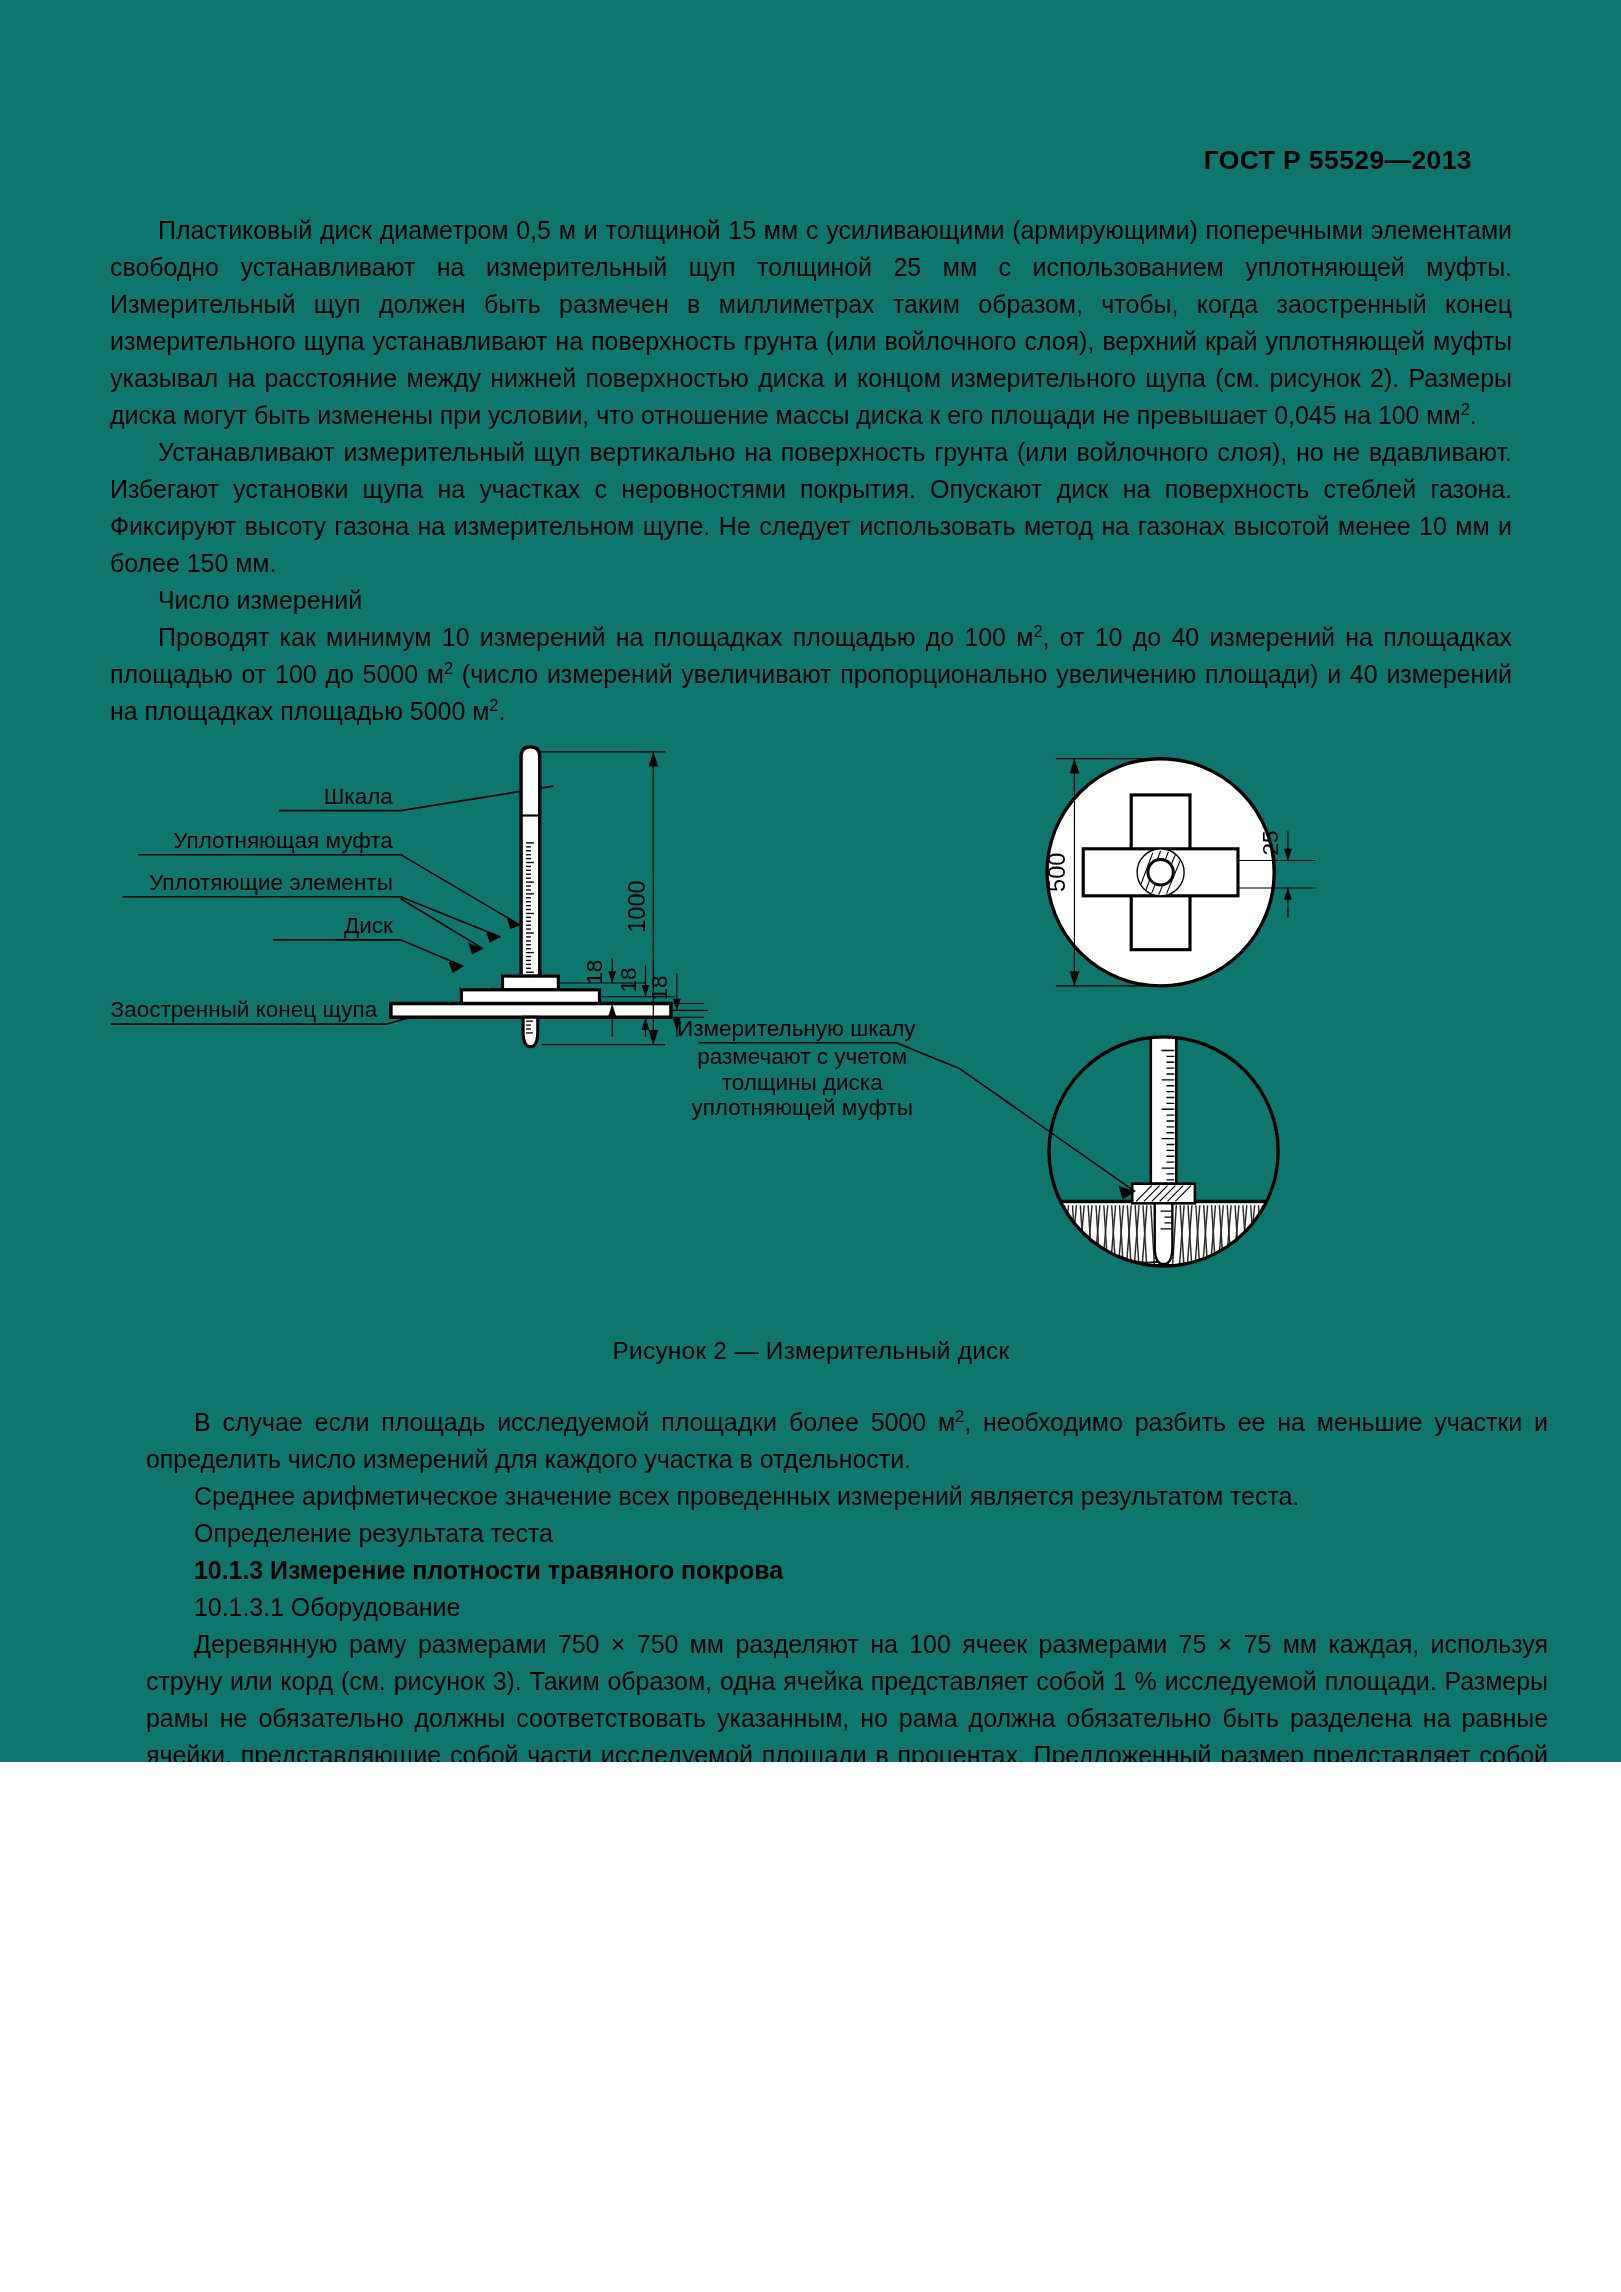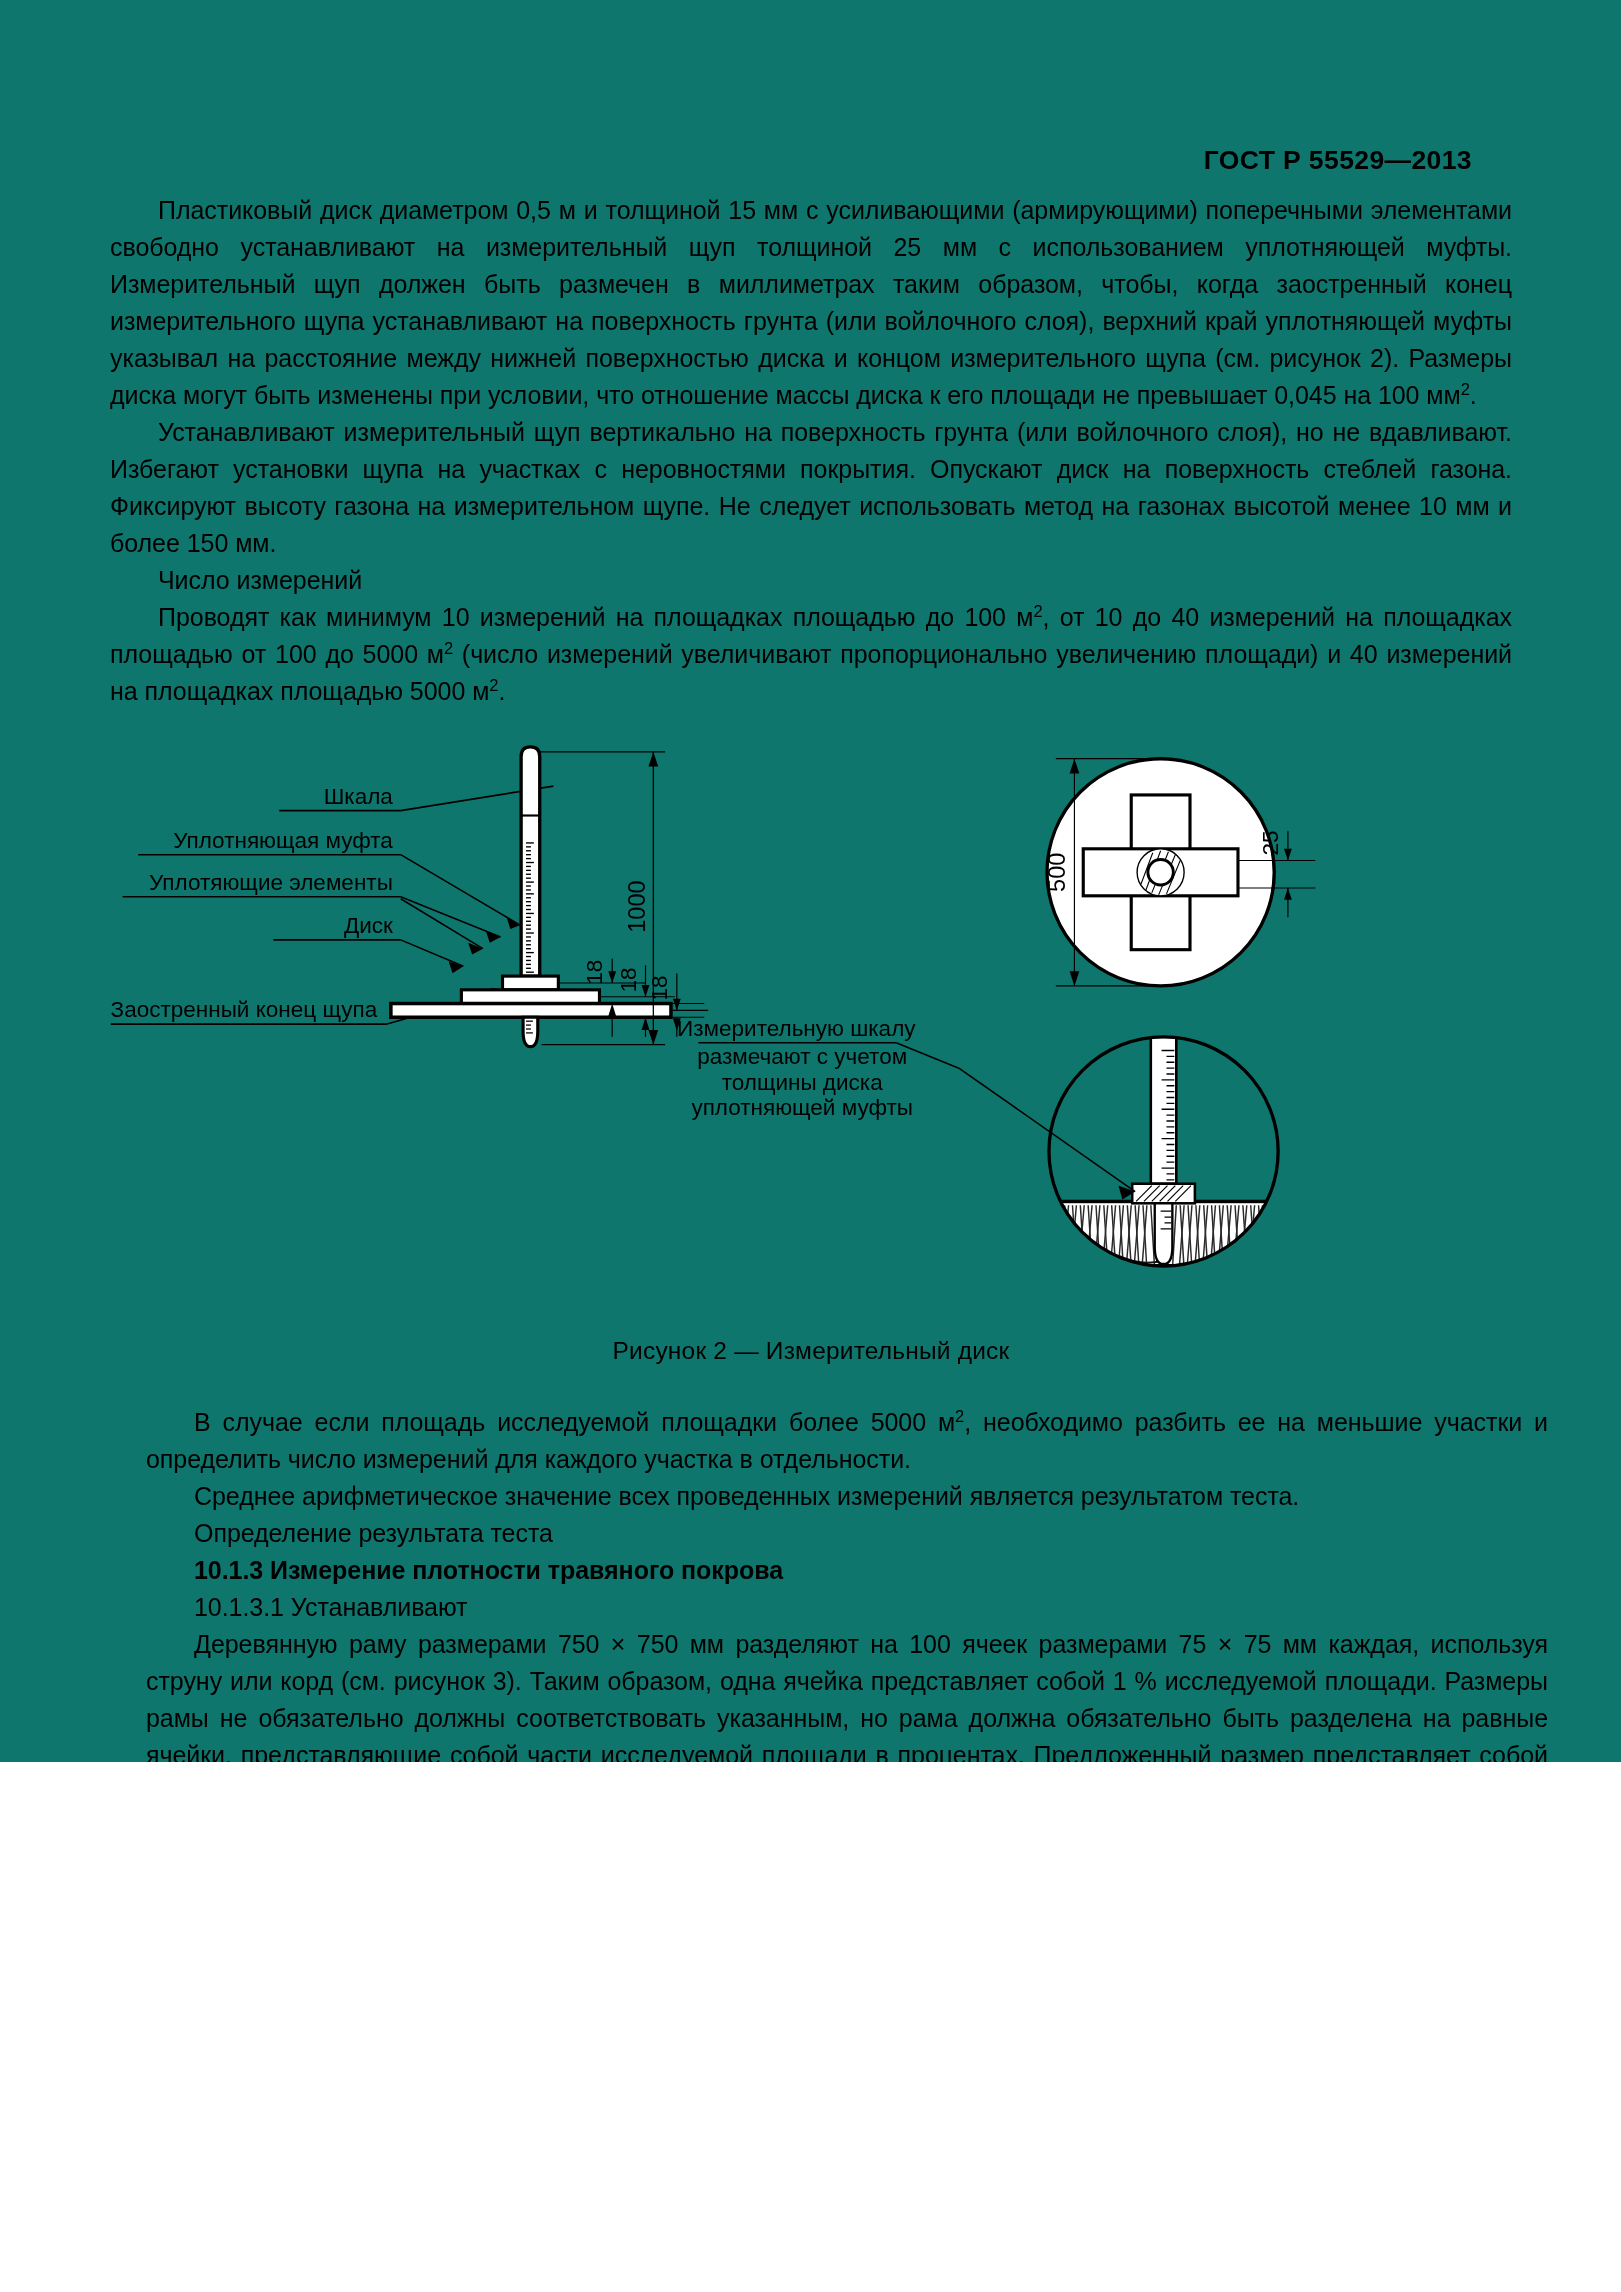--- a/index.html
+++ b/index.html
@@ -30,21 +30,21 @@
     font-size: 26.5px;
     font-weight: bold;
     letter-spacing: 0.4px;
     white-space: nowrap;
   }
 
   
   .content {
     position: absolute;
     left: 110px;
-    top: 192px;
+    top: 212px;
     width: 1402px;
   }
   p.body-text {
     margin: 0;
     font-size: 25px;
     line-height: 37px;
     text-align: justify;
     text-justify: inter-word;
     letter-spacing: -0.05px;
   }
@@ -448,21 +448,21 @@
   <div class="content-lower">
 
     <p class="body-text indent"><span>В случае если площадь исследуемой площадки более 5000 м</span><sup>2</sup><span>, необходимо разбить ее на меньшие участки и определить число измерений для каждого участка в отдельности.</span></p>
 
     <p class="body-text indent no-just">Среднее арифметическое значение всех проведенных измерений является результатом теста.</p>
 
     <p class="body-text indent no-just">Определение результата теста</p>
 
     <p class="body-text indent no-just bold">10.1.3 Измерение плотности травяного покрова</p>
 
-    <p class="body-text indent no-just">10.1.3.1 Устанавливают</p>
+    <p class="body-text indent no-just">10.1.3.1 Оборудование</p>
 
     <p class="body-text indent">Деревянную раму размерами 750 × 750 мм разделяют на 100 ячеек размерами 75 × 75 мм каждая, используя струну или корд (см. рисунок 3). Таким образом, одна ячейка представляет собой 1 % исследуемой площади. Размеры рамы не обязательно должны соответствовать указанным, но рама должна обязательно быть разделена на равные ячейки, представляющие собой части исследуемой площади в процентах. Предложенный размер представляет собой компромисс между площадью исследуемой поверхности и удобством транспортирования оборудования.</p>
   </div>
 
   <div class="page-number">19</div>
 
 </div>
 
 
 </body></html>

